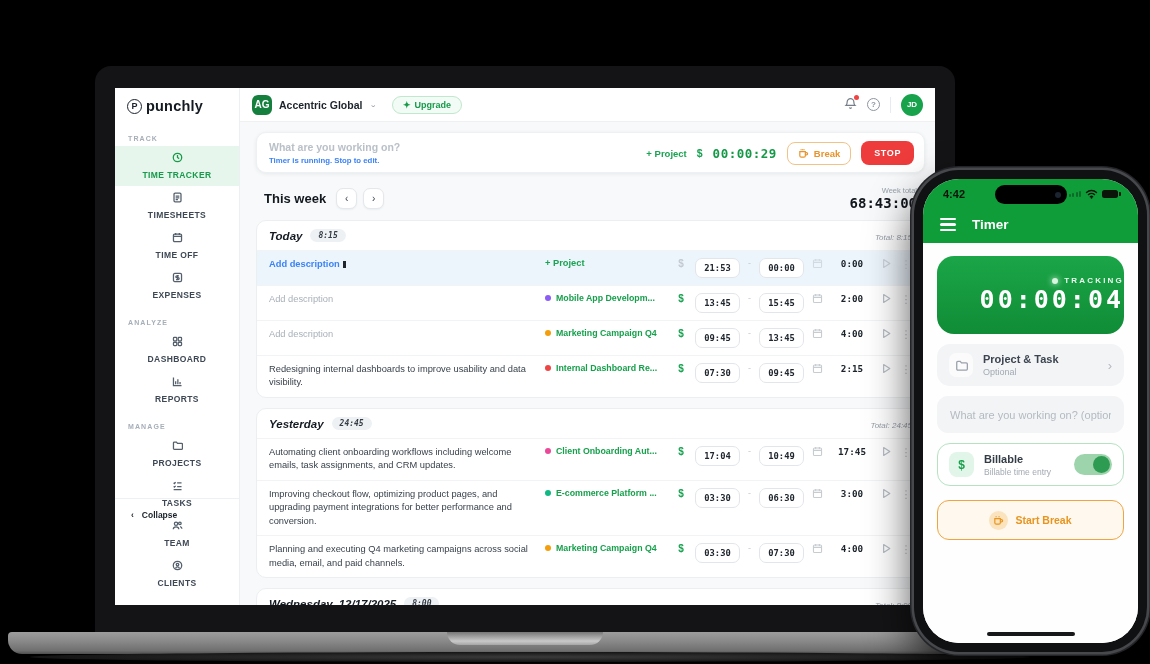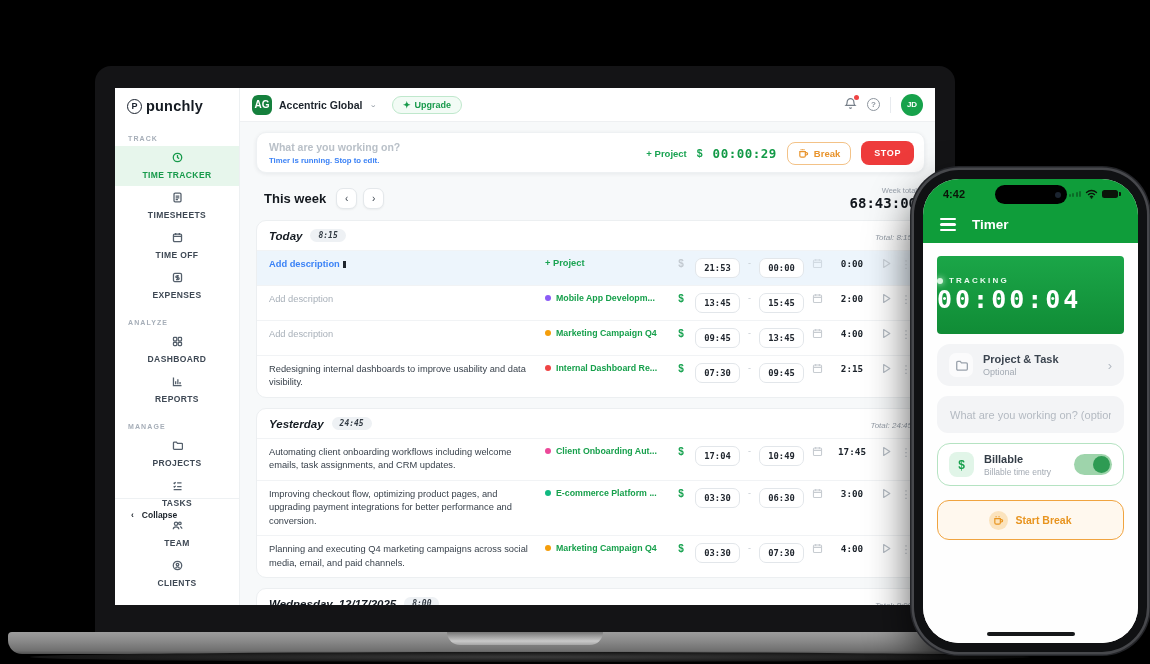--- a/index.html
+++ b/index.html
@@ -132,22 +132,22 @@
   .p-status-icons { margin-left:auto; display:flex; align-items:center; gap:4px; }
   .sig-dots { display:flex; gap:1.5px; align-items:flex-end; opacity:.35; }
   .sig-dots i { width:2px; background:#061007; border-radius:1px; display:block; }
   .battery { width:16px; height:8px; border-radius:2.5px; background:#0b1409; position:relative; }
   .battery:after { content:""; position:absolute; right:-2.5px; top:2px; width:2px; height:4px; background:#0b1409; border-radius:0 1px 1px 0; }
   .p-header { background:#0f9d3a; height:37px; display:flex; align-items:center; gap:16px; padding:0 17px; }
   .hamburger { width:16px; display:flex; flex-direction:column; gap:3px; cursor:pointer; }
   .hamburger i { height:2.2px; background:#fff; border-radius:2px; display:block; }
   .p-title { color:#fff; font-size:13.5px; font-weight:bold; }
   .p-body { flex:1; background:#fefefe; padding:13px 14px; display:flex; flex-direction:column; gap:10px; position:relative; }
-  .track-card { background:linear-gradient(180deg,#1ba648 0%,#108c36 100%); border-radius:4px;
-    height:78px; display:flex; flex-direction:column; align-items:flex-start; justify-content:center; }
+  .track-card { background:linear-gradient(180deg,#1ba648 0%,#108c36 100%); border-radius:17px;
+    height:78px; display:flex; flex-direction:column; align-items:flex-end; justify-content:center; }
   .track-label { display:flex; align-items:center; gap:6px; color:#eafbef; font-size:8px;
     font-weight:bold; letter-spacing:2.2px; }
   .track-dot { width:6px; height:6px; border-radius:50%; background:#d7f5df; box-shadow:0 0 6px #eafff0; }
   .p-elapsed { color:#fff; font-family:"DejaVu Sans Mono",monospace; font-size:25px; font-weight:bold; letter-spacing:3px; }
   .pt-card { background:#f3f4f6; border-radius:13px; padding:9px 12px; display:flex; align-items:center; gap:10px; cursor:pointer; }
   .pt-icon { width:24px; height:24px; border-radius:7px; background:#fbfbfc; display:flex; align-items:center; justify-content:center; }
   .pt-title { font-size:11px; font-weight:bold; color:#3c4550; }
   .pt-sub { font-size:9px; color:#a3aab3; margin-top:2px; }
   .pt-chev { margin-left:auto; color:#b3bac2; font-size:13px; }
   .p-input { background:#f3f4f6; border:none; outline:none; border-radius:11px; height:37px; padding:0 13px;

